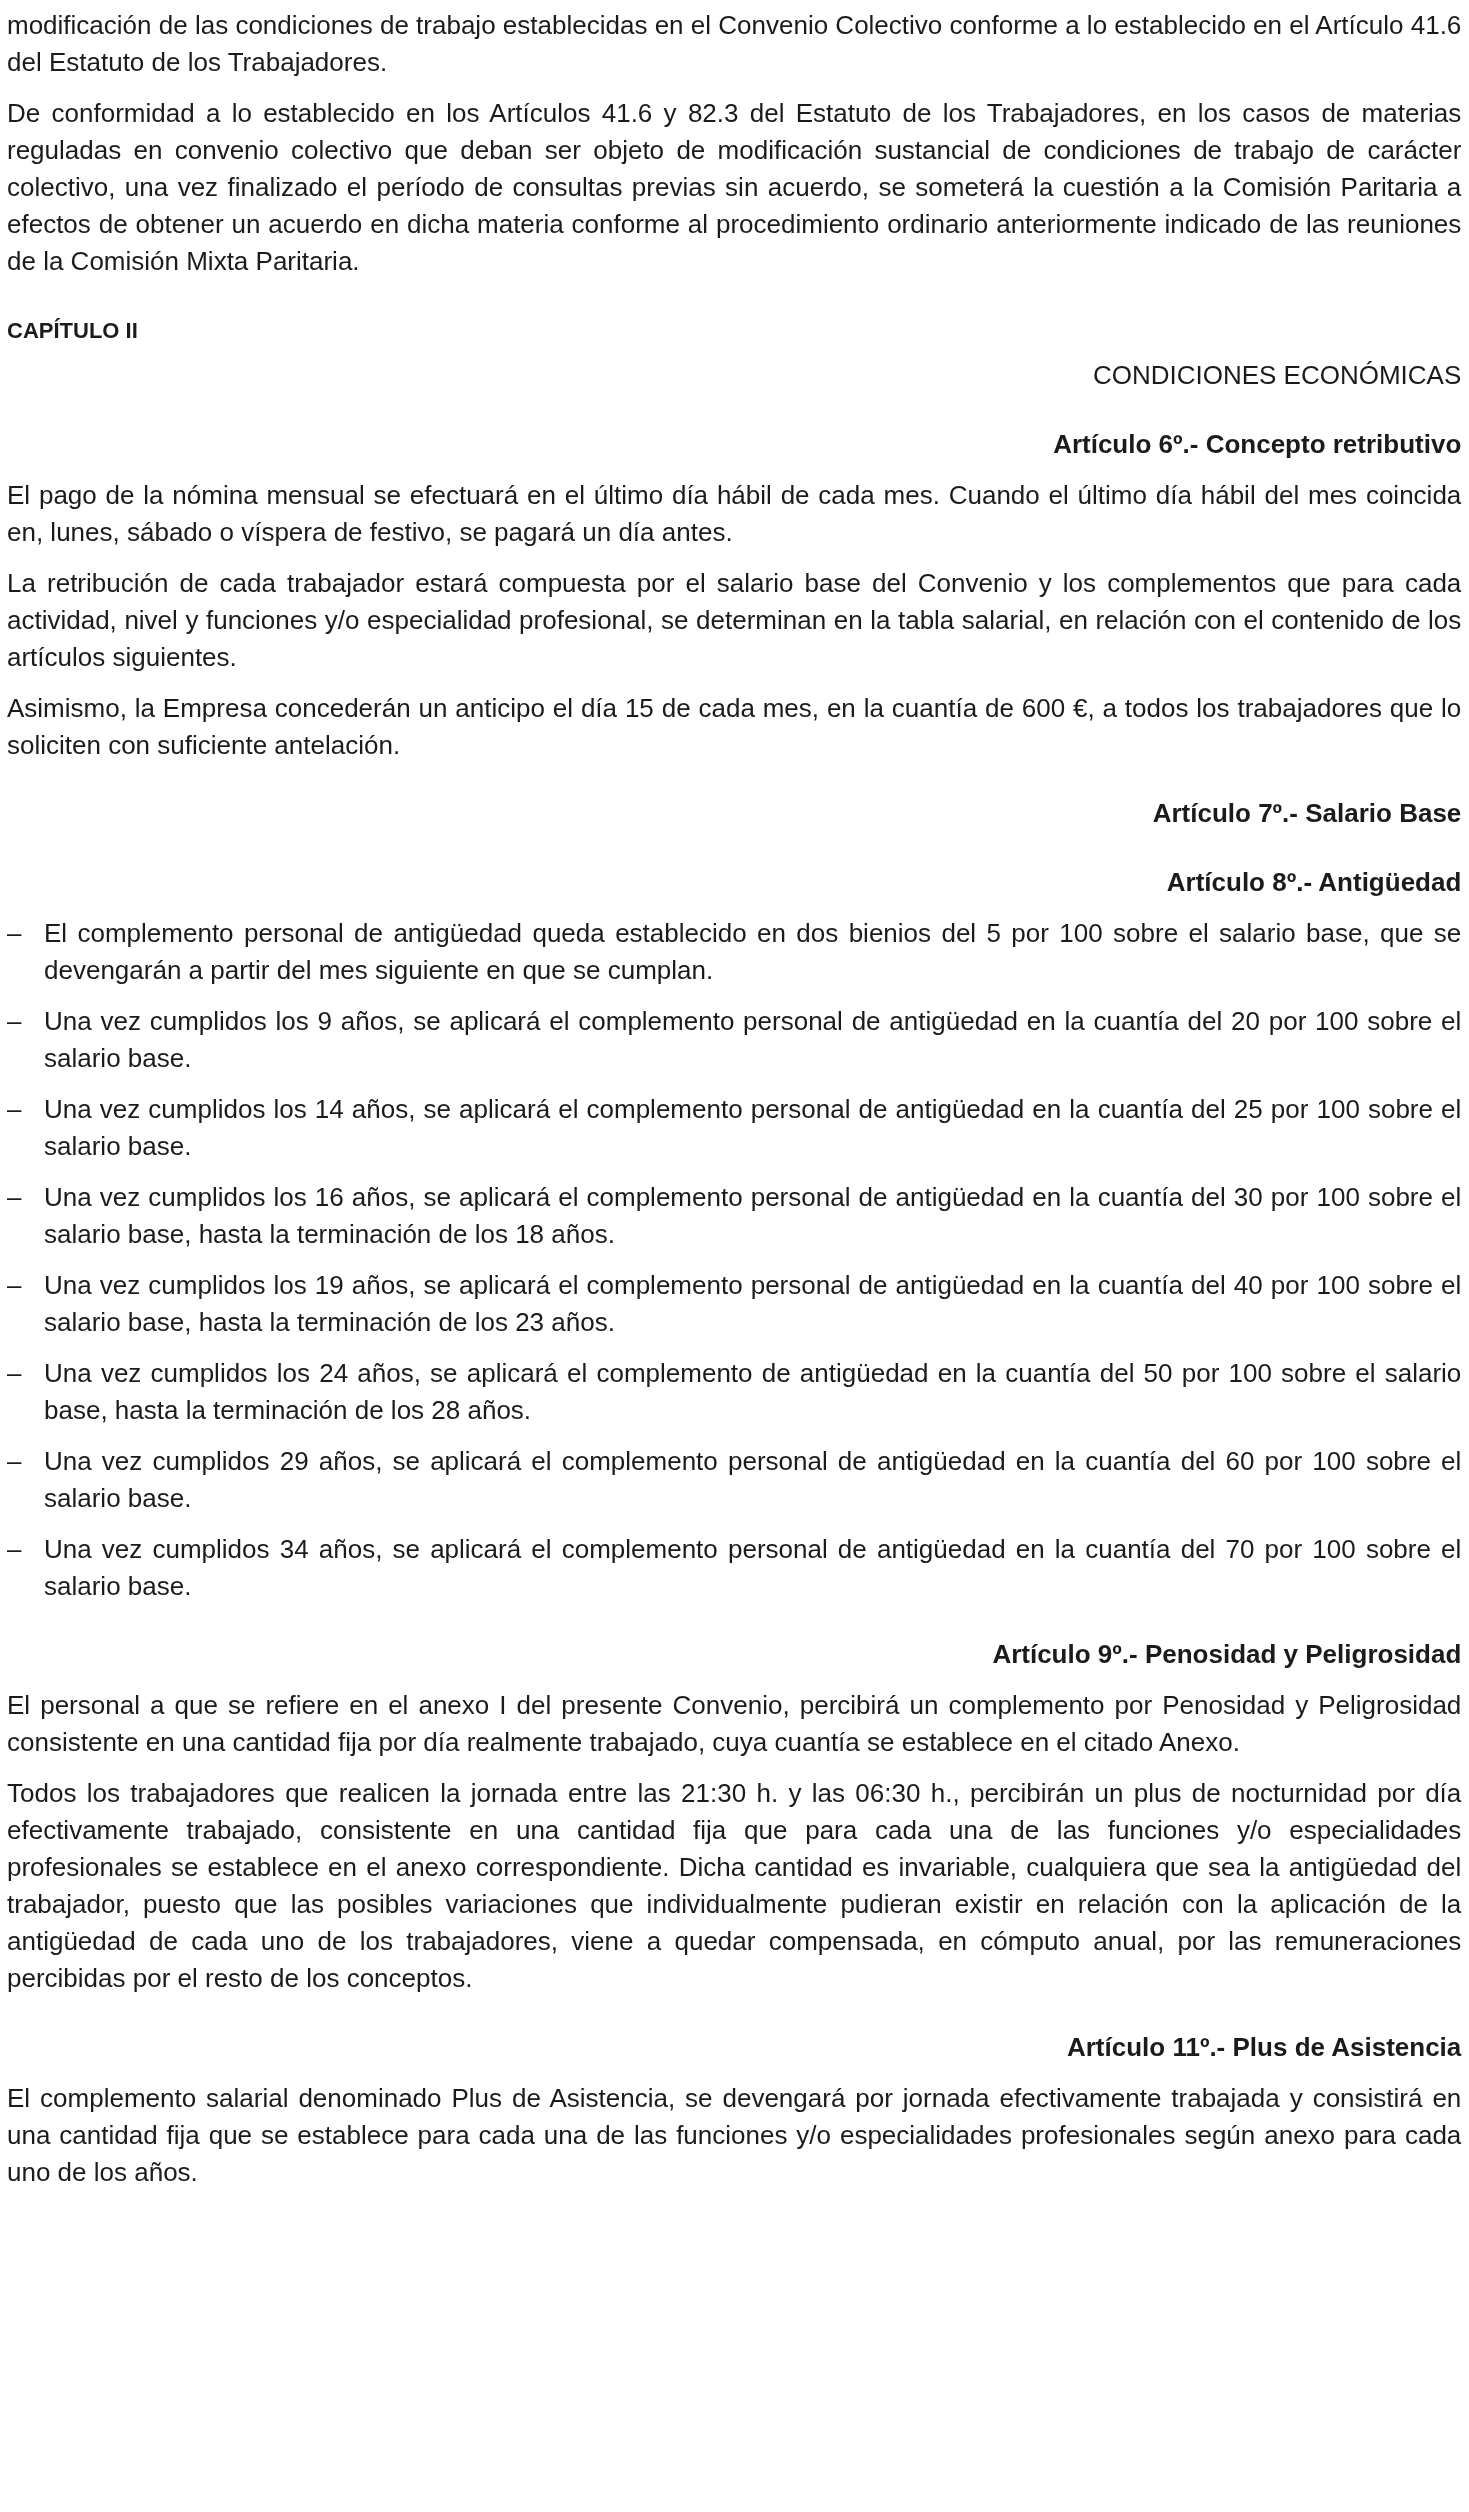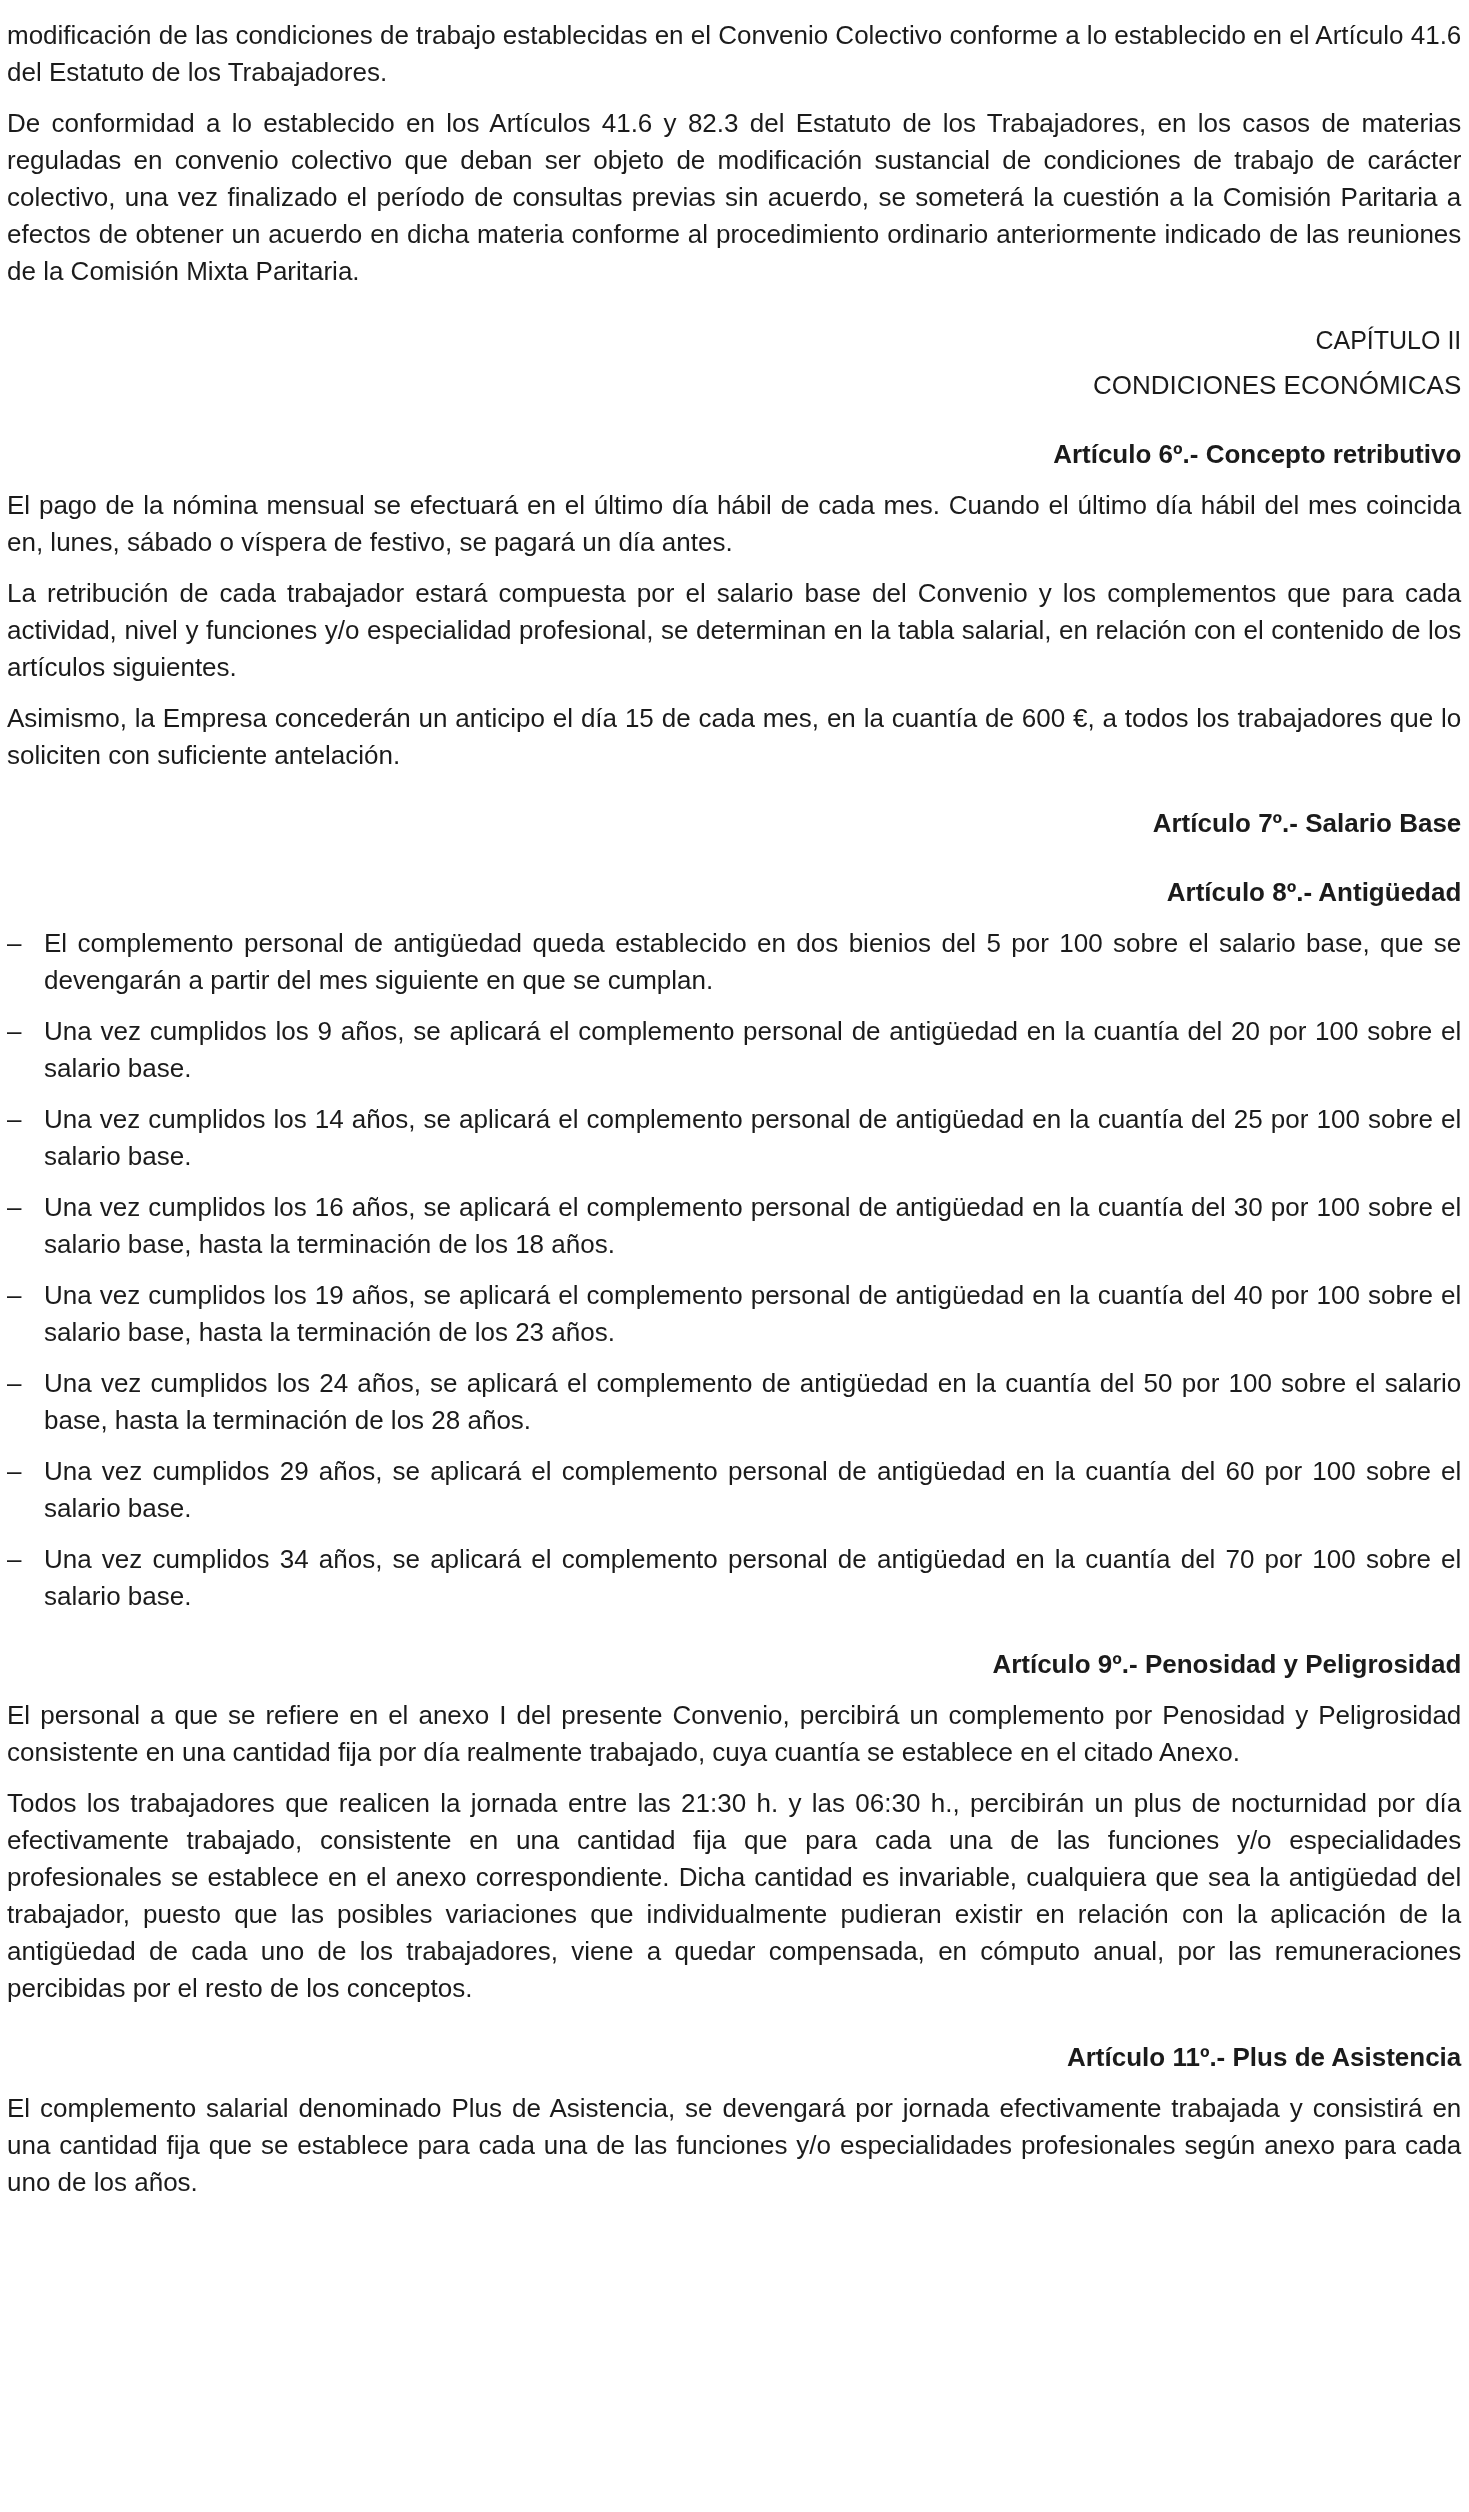--- a/index.html
+++ b/index.html
@@ -13,28 +13,28 @@
     width: 1470px;
     min-height: 2512px;
     padding: 7px 8.7px 21px 7px;
     font-family: "Liberation Sans", sans-serif;
     font-size: 26px;
     line-height: 37px;
     color: #1b1b1b;
     background: #ffffff;
   }
   .para {
-    margin: 10px 0 14px 0;
+    margin: 0 0 14px 0;
     text-align: justify;
   }
   .chapter-title {
     margin: 31.5px 0 8.7px 0;
-    text-align: right;
-    font-size: 25px;
-    font-weight: normal;
+    text-align: left;
+    font-size: 22px;
+    font-weight: bold;
   }
   .chapter-subtitle {
     margin: 0 0 31.5px 0;
     text-align: right;
     font-size: 26px;
     font-weight: normal;
   }
   .art-heading {
     margin: 31.5px 0 14px 0;
     font-size: 26px;

